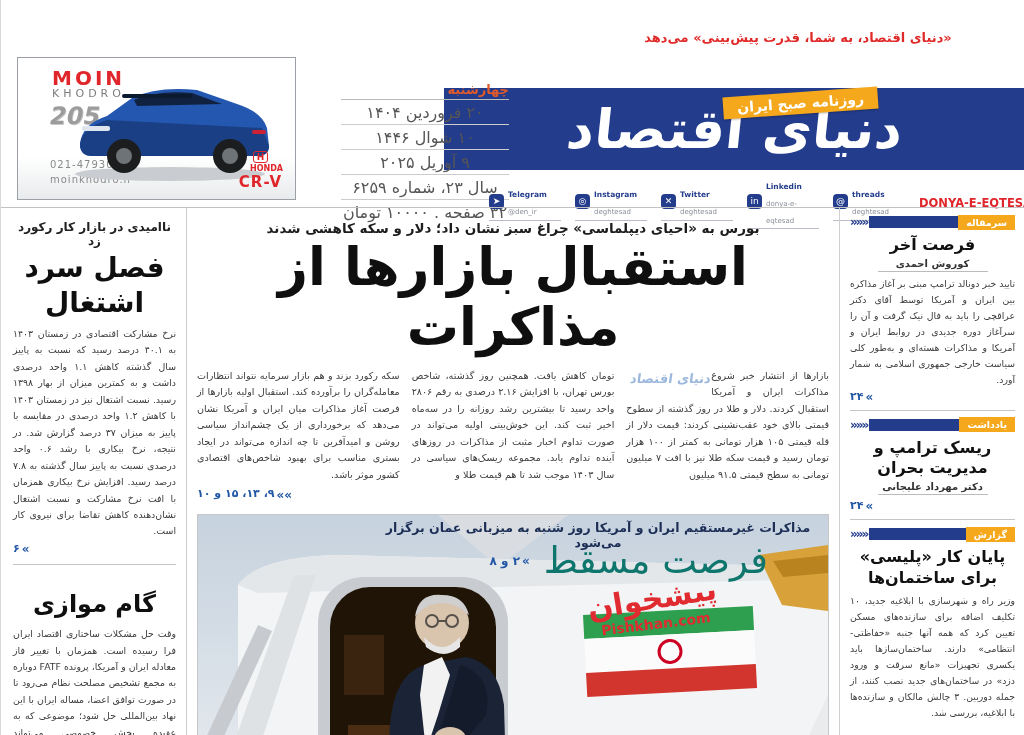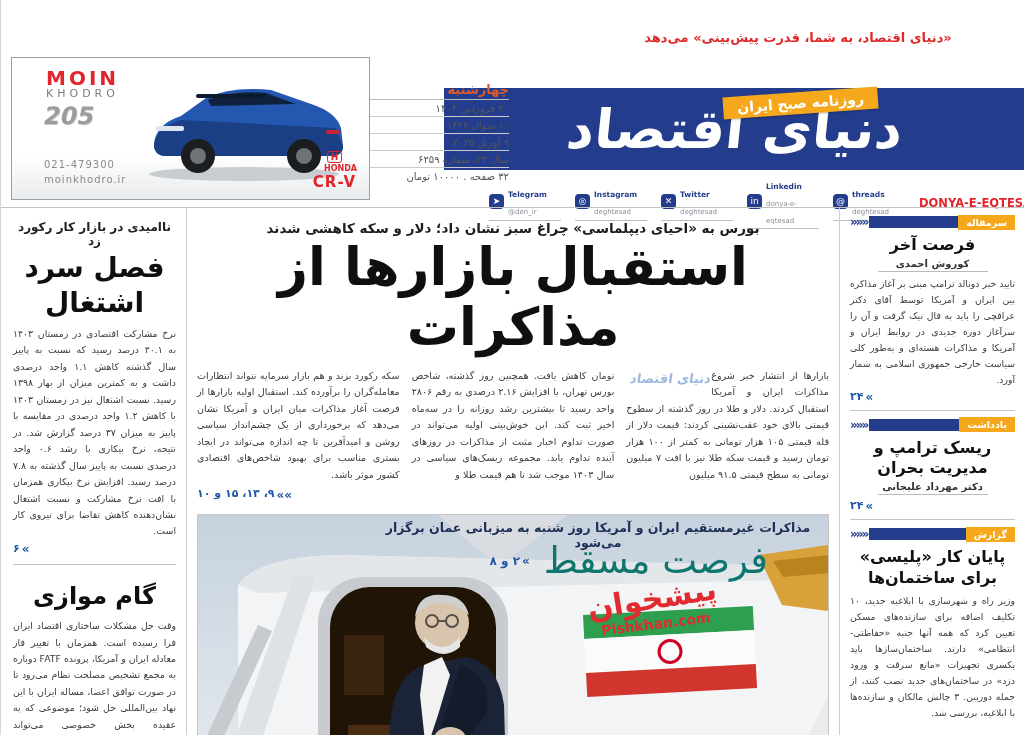--- a/index.html
+++ b/index.html
@@ -10,25 +10,25 @@
   .slogan { position:absolute; top:30px; right:16px; width:420px; text-align:center;
             color:#e02b2b; font-size:13px; font-weight:bold; direction:rtl; }
   .logo-bar { position:absolute; top:88px; left:443px; width:581px; height:82px; background:#233c8c;
               display:flex; align-items:center; justify-content:center; }
   .logo-text { color:#fff; font-size:54px; font-weight:bold; transform:skewX(-6deg); direction:rtl; letter-spacing:2px; }
   .morning-badge { position:absolute; top:92px; left:722px; background:#f5a81c; color:#fff;
                    font-size:14px; font-weight:bold; padding:3px 14px; transform:rotate(-4deg);
                    direction:rtl; box-shadow:0 1px 2px rgba(0,0,0,.25); }
   .date-block { position:absolute; top:82px; left:340px; width:168px; direction:rtl; text-align:right; }
   .date-weekday { color:#e05a2b; font-weight:bold; font-size:13px; border-bottom:1px solid #bbb; padding-bottom:2px; }
-  .date-line { font-size:10px; color:#555; padding:3px 0 2px; border-bottom:1px solid #ccc; }
+  .date-line { font-size:16px; color:#555; padding:3px 0 2px; border-bottom:1px solid #ccc;text-align:center; }
   .date-line:last-child { border-bottom:none; }
 
   
-  .ad-box { position:absolute; top:57px; left:10px; width:359px; height:143px; border:1px solid #9aa0a6;
+  .ad-box { position:absolute; top:57px; left:16px; width:279px; height:143px; border:1px solid #9aa0a6;
             background:linear-gradient(180deg,#ffffff 70%, #e8eaec 100%); overflow:hidden; }
   .ad-brand { position:absolute; top:10px; left:34px; line-height:1; }
   .ad-brand .l1 { color:#e0262b; font-size:20px; font-weight:bold; letter-spacing:3px; }
   .ad-brand .l2 { color:#7d7d7d; font-size:11px; letter-spacing:4px; }
   .ad-mark { position:absolute; top:44px; left:32px; color:#9c9c9c; font-size:24px; font-weight:bold;
              transform:skewX(-12deg); text-shadow:1px 1px 0 #c9c9c9; }
   .ad-phone { position:absolute; bottom:12px; left:32px; color:#8a8a8a; font-size:10px; letter-spacing:1px; line-height:1.5; }
   .ad-model { position:absolute; bottom:8px; right:12px; color:#e0262b; text-align:center; font-weight:bold; }
   .ad-model .h { font-size:9px; border:1px solid #e0262b; border-radius:3px; padding:0 3px; display:inline-block; }
   .ad-model .m { font-size:15px; letter-spacing:1px; }
@@ -67,21 +67,21 @@
   .photo-kicker { position:absolute; top:5px; right:10px; width:440px; text-align:center; font-size:12.5px; font-weight:bold; color:#1c2e55; z-index:5; }
   .photo-title-row { position:absolute; top:24px; right:60px; display:flex; direction:rtl; align-items:center; gap:14px; z-index:5; }
   .photo-title { font-size:37px; font-weight:400; color:#0f766e; }
   .wm { position:absolute; top:66px; left:390px; z-index:5; text-align:center; transform:rotate(-9deg); }
   .wm-fa { color:#e02b30; font-size:30px; font-weight:bold; }
   .wm-en { color:#e02b30; font-size:14px; font-weight:bold; transform:rotate(2deg); }
 
   
   .la-kicker { text-align:center; font-size:12px; font-weight:bold; color:#222; margin:6px 0 2px; }
   .la-title { text-align:center; font-size:28px; font-weight:800; color:#0f0f0f; line-height:1.25; }
-  .la-title2 { text-align:center; font-size:24px; font-weight:800; color:#0f0f0f; line-height:1.3; margin-top:16px; }
+  .la-title2 { text-align:center; font-size:24px; font-weight:800; color:#0f0f0f; line-height:1.3; margin-top:24px; }
   .la-body { font-size:9.4px; line-height:1.75; color:#3a3a3a; text-align:justify; margin-top:6px; }
   .la-sep { border-top:1px solid #c5c5c5; margin:8px 0 0; }
 
   
   .sec { border-bottom:1px solid #c5c5c5; padding-bottom:6px; margin-bottom:6px; }
   .sec:last-child { border-bottom:none; }
   .sec-head { display:flex; direction:rtl; align-items:center; height:16px; margin-bottom:5px; }
   .sec-label { background:#f5a81c; color:#fff; font-size:9.5px; font-weight:bold; padding:2px 8px; }
   .sec-bar { background:#233c8c; height:12px; flex:1; }
   .sec-chevrons { color:#233c8c; font-weight:bold; font-size:12px; margin-right:2px; letter-spacing:-2px; }

